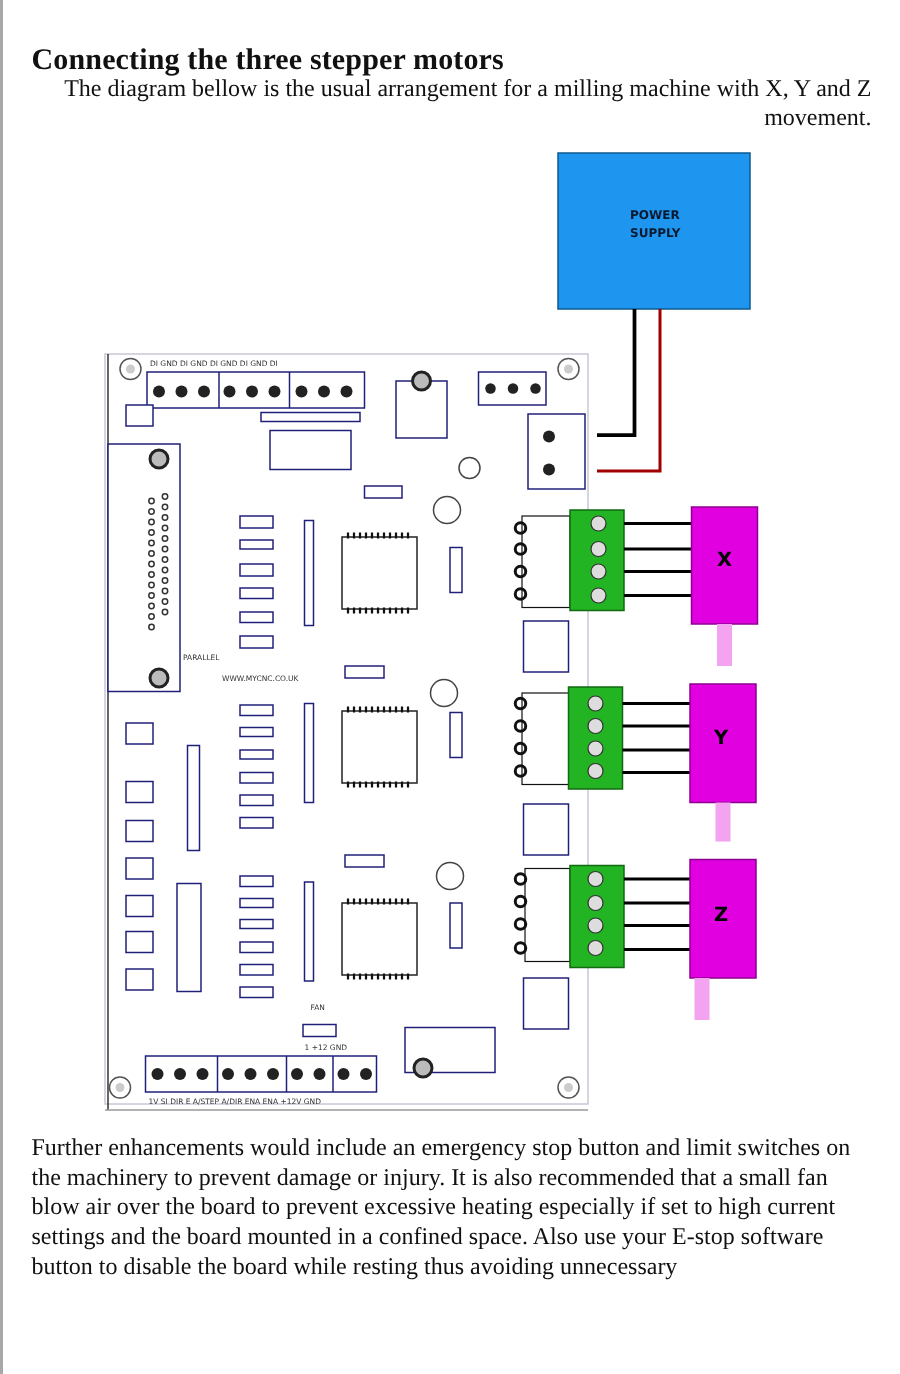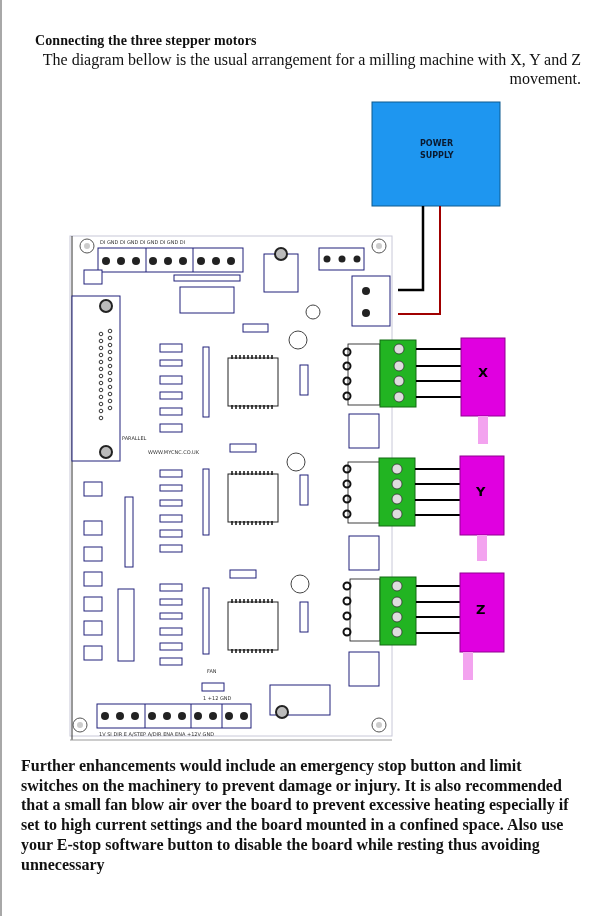--- a/index.html
+++ b/index.html
@@ -1,20 +1,20 @@
 <!DOCTYPE html>
 <html><head>
 <meta charset="utf-8">
 <style>
   html,body{margin:0;padding:0;background:#fff;}
   body{width:600px;height:916px;position:relative;overflow:hidden;font-family:"Liberation Serif",serif;color:#111;}
   .leftbar{position:absolute;left:0;top:0;width:2px;height:916px;background:#a8a8a8;}
-  .heading{position:absolute;left:21px;top:31px;font-size:14px;font-weight:bold;line-height:19px;letter-spacing:0.1px;margin-left:14px;}
+  .heading{position:absolute;left:21px;top:31px;font-size:20px;font-weight:bold;line-height:19px;letter-spacing:0.1px;}
   .intro{position:absolute;left:21px;top:50px;width:560px;font-size:16px;line-height:19px;text-align:right;}
-  .para{position:absolute;left:21px;top:756px;width:560px;font-size:16px;line-height:19.7px;font-weight:bold;}
+  .para{position:absolute;left:21px;top:756px;width:560px;font-size:16px;line-height:19.7px;}
   svg{position:absolute;left:0;top:0;}
   .lbl{font-family:"DejaVu Sans",sans-serif;font-size:5px;fill:#333;}
   .axis{font-family:"DejaVu Sans",sans-serif;font-weight:bold;font-size:13px;fill:#000;}
   .ps{font-family:"DejaVu Sans",sans-serif;font-weight:bold;font-size:8px;fill:#0a1a30;}
 </style>
 </head>
 <body>
 
 <div class="leftbar"></div>
 

